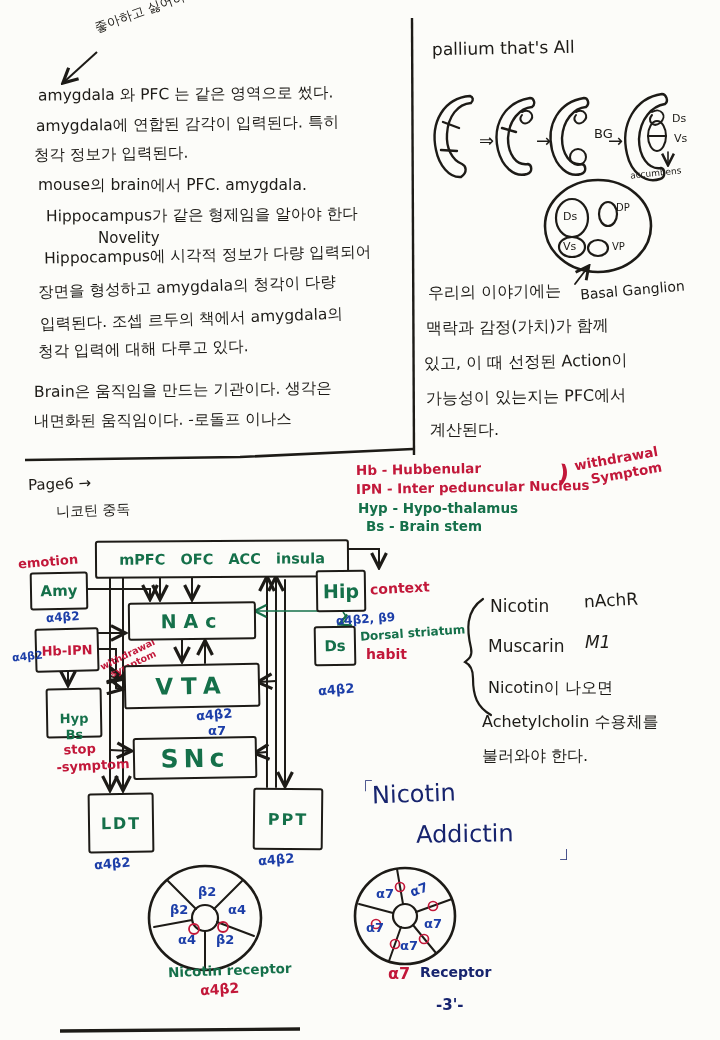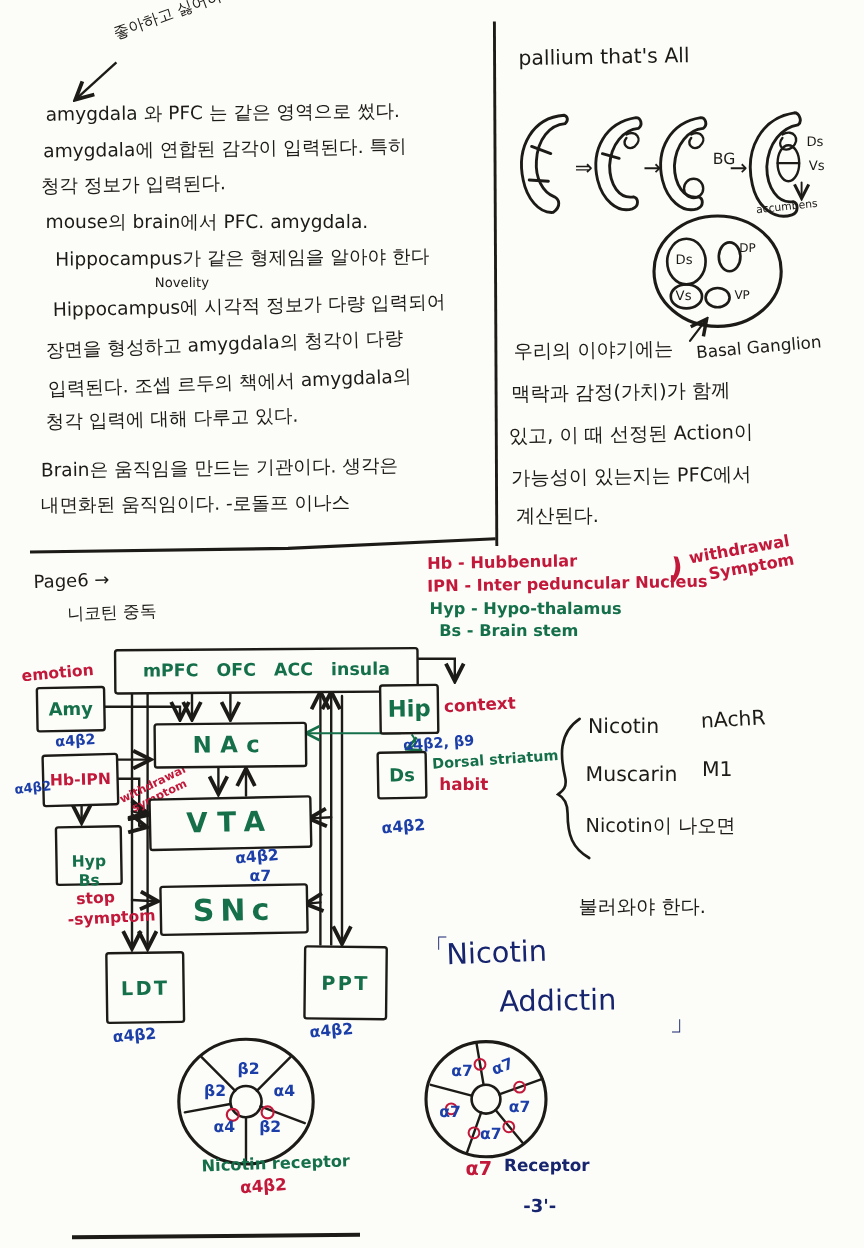--- a/index.html
+++ b/index.html
@@ -121,21 +121,21 @@
     </g>
   </svg>
 
   <div class="abs hw" style="left:92px;top:20px;font-size:13px;transform:rotate(-20deg);transform-origin:left top;">좋아하고 싫어하고</div>
 
   <div class="abs hw" style="left:38px;top:84px;font-size:15.5px;transform:rotate(-0.6deg);">amygdala 와 PFC 는 같은 영역으로 썼다.</div>
   <div class="abs hw" style="left:36px;top:114px;font-size:15.5px;transform:rotate(-0.8deg);">amygdala에 연합된 감각이 입력된다. 특히</div>
   <div class="abs hw" style="left:34px;top:144px;font-size:15.5px;transform:rotate(-1deg);">청각 정보가 입력된다.</div>
   <div class="abs hw" style="left:38px;top:175px;font-size:15.5px;">mouse의 brain에서 PFC. amygdala.</div>
   <div class="abs hw" style="left:46px;top:205px;font-size:15.5px;transform:rotate(-0.5deg);">Hippocampus가 같은 형제임을 알아야 한다</div>
-  <div class="abs hw" style="left:98px;top:229px;font-size:11px;margin-left:31px;">Novelity</div>
+  <div class="abs hw" style="left:98px;top:229px;font-size:15px;">Novelity</div>
   <div class="abs hw" style="left:44px;top:245px;font-size:15.5px;transform:rotate(-1.2deg);">Hippocampus에 시각적 정보가 다량 입력되어</div>
   <div class="abs hw" style="left:38px;top:277px;font-size:15.5px;transform:rotate(-2deg);">장면을 형성하고 amygdala의 청각이 다량</div>
   <div class="abs hw" style="left:40px;top:309px;font-size:15.5px;transform:rotate(-2deg);">입력된다. 조셉 르두의 책에서 amygdala의</div>
   <div class="abs hw" style="left:38px;top:339px;font-size:15.5px;transform:rotate(-1.5deg);">청각 입력에 대해 다루고 있다.</div>
   <div class="abs hw" style="left:34px;top:380px;font-size:15.5px;transform:rotate(-0.8deg);">Brain은 움직임을 만드는 기관이다. 생각은</div>
   <div class="abs hw" style="left:34px;top:410px;font-size:15.5px;transform:rotate(-0.5deg);">내면화된 움직임이다. -로돌프 이나스</div>
 
   <div class="abs hw" style="left:432px;top:38px;font-size:17px;transform:rotate(-1deg);">pallium  that's  All</div>
   <div class="abs hw" style="left:479px;top:130px;font-size:18px;">⇒</div>
   <div class="abs hw" style="left:536px;top:130px;font-size:18px;">→</div>
@@ -231,22 +231,23 @@
   <div class="box" style="left:314px;top:626px;width:38px;height:36px;transform:rotate(-1deg);">
     <span class="green" style="font-size:15px;font-weight:bold;">Ds</span>
   </div>
   <div class="abs green" style="left:360px;top:626px;font-size:12px;font-weight:bold;transform:rotate(-4deg);">Dorsal striatum</div>
   <div class="abs red" style="left:366px;top:646px;font-size:14px;font-weight:bold;">habit</div>
   <div class="abs blue" style="left:318px;top:682px;font-size:13px;font-weight:bold;transform:rotate(-5deg);">α4β2</div>
 
   <div class="abs hw" style="left:490px;top:596px;font-size:17px;">Nicotin</div>
   <div class="abs hw" style="left:584px;top:590px;font-size:17px;transform:rotate(-3deg);">nAchR</div>
   <div class="abs hw" style="left:488px;top:636px;font-size:17px;">Muscarin</div>
-  <div class="abs hw" style="left:585px;top:632px;font-size:17px;">M1</div>
+  <div class="abs hw" style="left:585px;top:632px;font-size:17px;font-style:italic;">M1</div>
   <div class="abs hw" style="left:488px;top:678px;font-size:16px;">Nicotin이 나오면</div>
+  <div class="abs hw" style="left:482px;top:712px;font-size:16px;">Achetylcholin 수용체를</div>
   <div class="abs hw" style="left:482px;top:746px;font-size:16px;">불러와야 한다.</div>
 
   <div class="abs navy" style="left:352px;top:776px;font-size:22px;">「</div>
   <div class="abs navy" style="left:372px;top:780px;font-size:24px;transform:rotate(-2deg);">Nicotin</div>
   <div class="abs navy" style="left:416px;top:820px;font-size:24px;transform:rotate(-1deg);">Addictin</div>
   <div class="abs navy" style="left:558px;top:836px;font-size:22px;">」</div>
 
   <div class="abs blue" style="left:198px;top:884px;font-size:13px;font-weight:bold;">β2</div>
   <div class="abs blue" style="left:170px;top:902px;font-size:13px;font-weight:bold;">β2</div>
   <div class="abs blue" style="left:228px;top:902px;font-size:13px;font-weight:bold;">α4</div>

